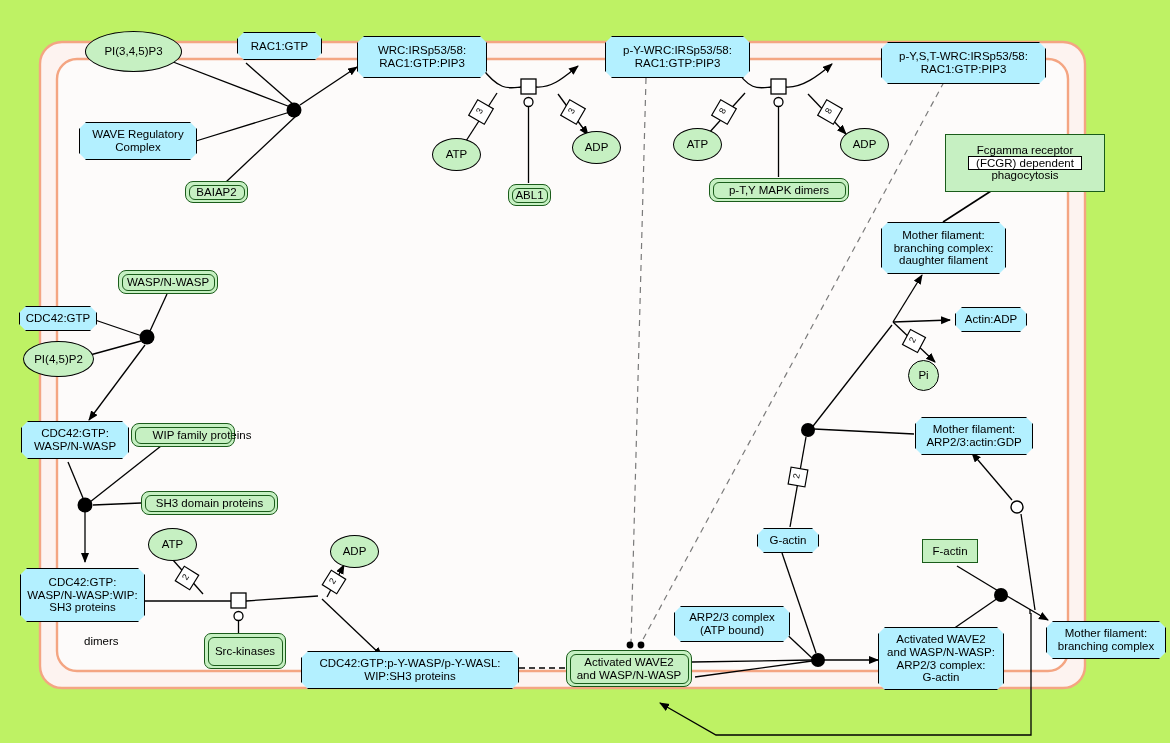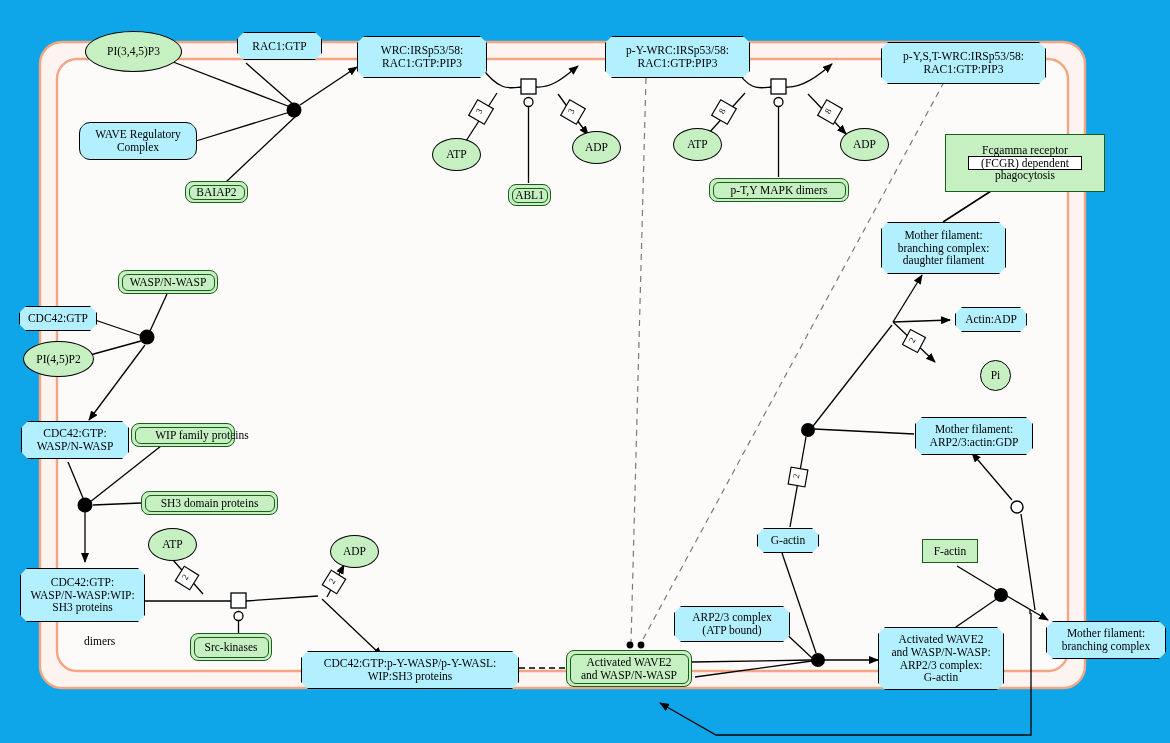--- a/index.html
+++ b/index.html
@@ -1,17 +1,17 @@
 <!DOCTYPE html>
 <html><head>
 <meta charset="utf-8">
 <style>
   html,body{margin:0;padding:0;background:#ffffff;}
-  #stage{position:relative;width:1170px;height:743px;background:#0ea5e9;
-         font-family:Liberation Serif, serif;overflow:hidden;}
+  #stage{position:relative;width:1170px;height:743px;background:#bef264;
+         font-family:Liberation Sans, sans-serif;overflow:hidden;}
   #edges{position:absolute;left:0;top:0;width:1170px;height:743px;}
   .node{position:absolute;box-sizing:border-box;display:flex;align-items:center;
         justify-content:center;text-align:center;line-height:1.12;
         color:#000;white-space:pre;}
 
   
   .ent{background:#b3f0ff;border:1.2px solid #000;font-size:11.5px;
        clip-path:polygon(7px 0,calc(100% - 7px) 0,100% 7px,100% calc(100% - 7px),
                          calc(100% - 7px) 100%,7px 100%,0 calc(100% - 7px),0 7px);}
 
@@ -199,21 +199,21 @@
 
   <div class="node ent" style="left:357px;top:36px;width:130px;height:42px;">WRC:IRSp53/58:
 RAC1:GTP:PIP3</div>
 
   <div class="node ent" style="left:578px;top:36px;width:145px;height:42px;margin-left:27px;">p-Y-WRC:IRSp53/58:
 RAC1:GTP:PIP3</div>
 
   <div class="node ent" style="left:881px;top:42px;width:165px;height:42px;">p-Y,S,T-WRC:IRSp53/58:
 RAC1:GTP:PIP3</div>
 
-  <div class="node ent" style="left:79px;top:122px;width:118px;height:38px;border-radius:11px;">WAVE Regulatory
+  <div class="node ent" style="left:79px;top:122px;width:118px;height:38px;">WAVE Regulatory
 Complex</div>
 
   <div class="node cat" style="left:185px;top:181px;width:63px;height:22px;">BAIAP2</div>
 
   <div class="node mol" style="left:432px;top:138px;width:49px;height:33px;">ATP</div>
 
   <div class="node mol" style="left:572px;top:131px;width:49px;height:33px;">ADP</div>
 
   <div class="node cat" style="left:508px;top:184px;width:43px;height:22px;">ABL1</div>
 
@@ -228,21 +228,21 @@
 (FCGR) dependent
 phagocytosis</div>
   </div>
 
   <div class="node ent" style="left:881px;top:222px;width:125px;height:52px;">Mother filament:
 branching complex:
 daughter filament</div>
 
   <div class="node ent" style="left:955px;top:307px;width:72px;height:25px;">Actin:ADP</div>
 
-  <div class="node mol" style="left:980px;top:360px;width:31px;height:31px;">Pi</div>
+  <div class="node mol" style="left:908px;top:360px;width:31px;height:31px;">Pi</div>
 
   <div class="node ent" style="left:915px;top:417px;width:118px;height:38px;">Mother filament:
 ARP2/3:actin:GDP</div>
 
   <div class="node ent" style="left:757px;top:528px;width:62px;height:25px;">G-actin</div>
 
   <div class="node catflat" style="left:922px;top:539px;width:56px;height:24px;">F-actin</div>
 
   <div class="node ent" style="left:1046px;top:621px;width:120px;height:38px;">Mother filament:
 branching complex</div>
@@ -261,21 +261,21 @@
   <div class="node cat" style="left:141px;top:491px;width:137px;height:24px;">SH3 domain proteins</div>
 
   <div class="node ent" style="left:20px;top:568px;width:125px;height:54px;">CDC42:GTP:
 WASP/N-WASP:WIP:
 SH3 proteins</div>
 
   <div class="node mol" style="left:148px;top:528px;width:49px;height:33px;">ATP</div>
 
   <div class="node mol" style="left:330px;top:535px;width:49px;height:33px;">ADP</div>
 
-  <div class="node cat" style="left:190px;top:633px;width:82px;height:28px;">Src-kinases</div>
+  <div class="node cat" style="left:204px;top:633px;width:82px;height:36px;border-radius:7px;">Src-kinases</div>
 
   <div class="node ent" style="left:301px;top:651px;width:218px;height:38px;">CDC42:GTP:p-Y-WASP/p-Y-WASL:
 WIP:SH3 proteins</div>
 
   <div class="node cat" style="left:566px;top:650px;width:126px;height:37px;">Activated WAVE2
 and WASP/N-WASP</div>
 
   <div class="node ent" style="left:674px;top:606px;width:116px;height:36px;">ARP2/3 complex
 (ATP bound)</div>
 

